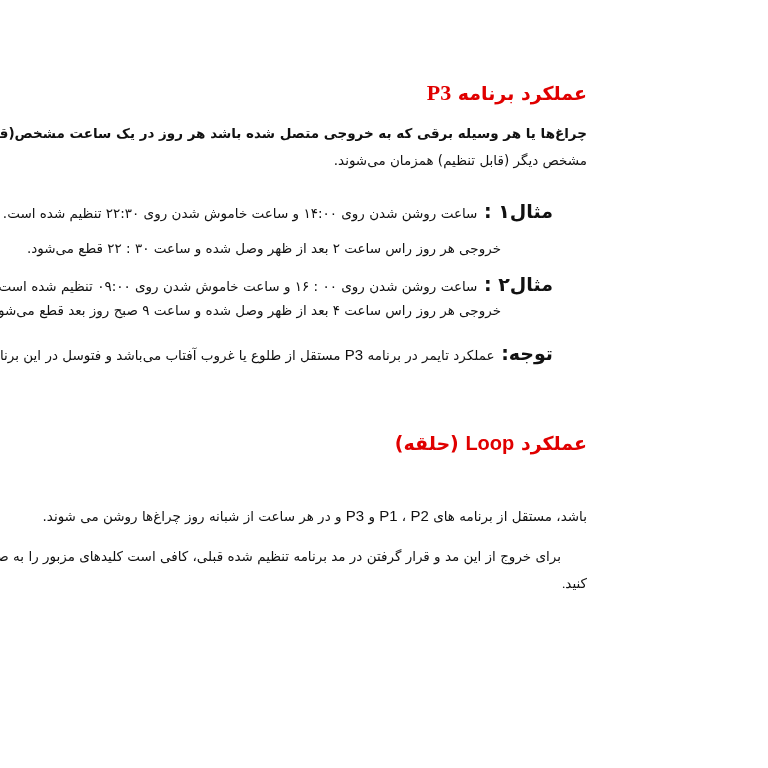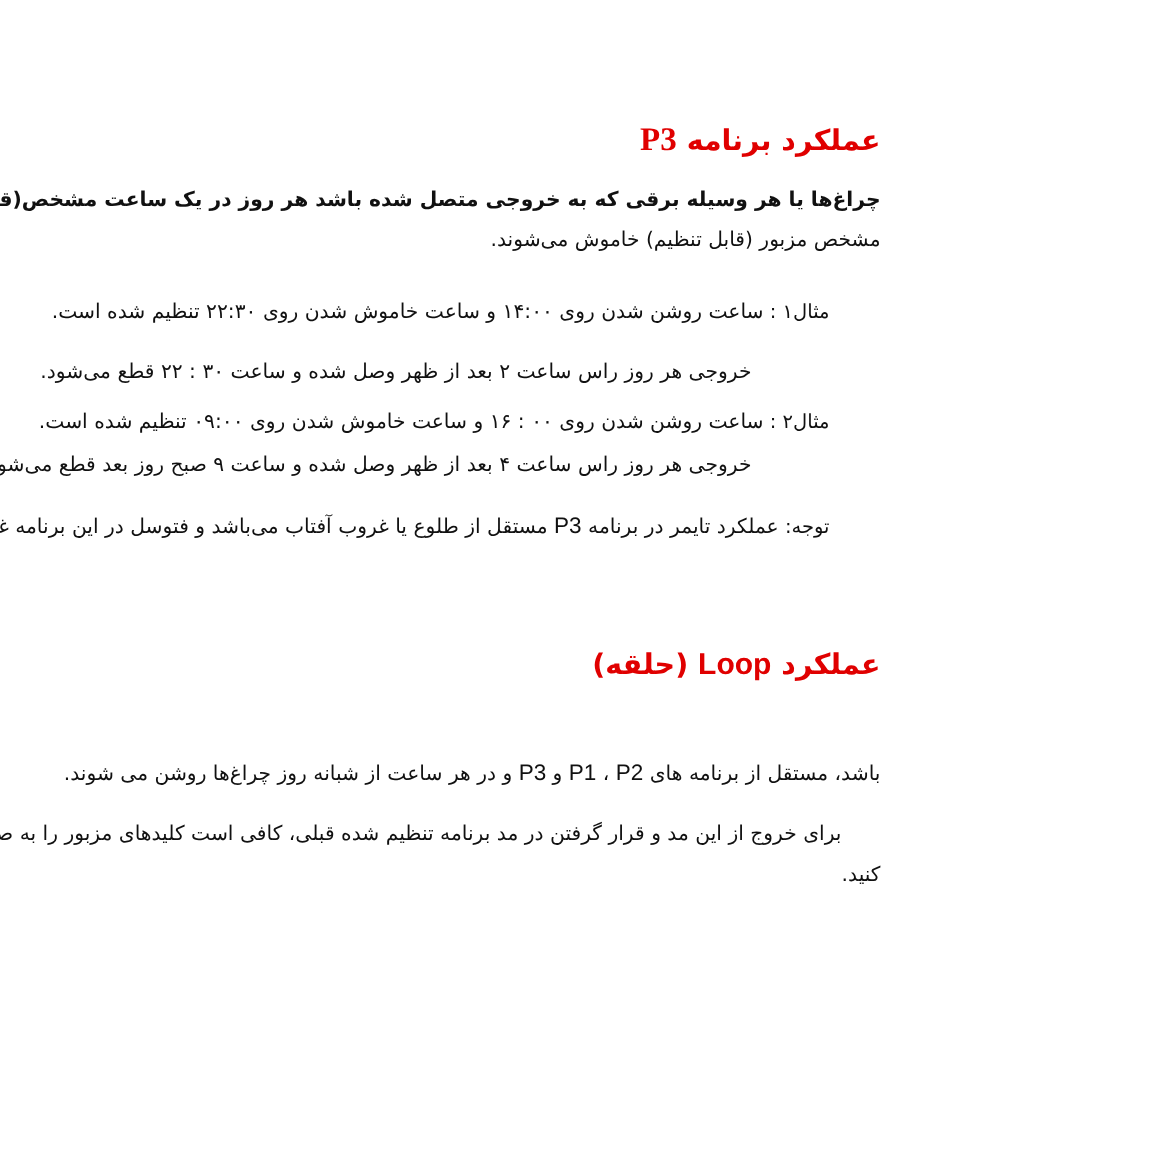--- a/index.html
+++ b/index.html
@@ -9,21 +9,21 @@
     color:#111;
   }
   .page { position:absolute; left:0; top:0; width:611px; height:768px; direction:rtl; }
   .heading {
     position:absolute; right:24px; color:#e00000; font-weight:bold;
     font-size:19px; font-family:"DejaVu Sans", sans-serif; white-space:nowrap;
   }
   .heading .latin { font-family:"Liberation Serif", serif; font-size:22px; }
   .heading .latin2 { font-family:"Liberation Sans", sans-serif; font-size:20px; }
   .line { position:absolute; right:36px; font-size:13.5px; white-space:nowrap; text-align:right; }
-  .b { font-weight:normal; font-size:13px; }
+  .b { font-weight:bold; font-size:19px; }
   .latin-inline { font-family:"Liberation Sans", sans-serif; font-size:15px; }
   .key-icon {
     display:inline-block; width:17px; height:17px; border-radius:50%; background:#111;
     vertical-align:-3px; position:relative; margin:0 6px;
   }
   .key-icon.tri::after {
     content:""; position:absolute; left:4.5px; top:4px;
     border-left:4px solid transparent; border-right:4px solid transparent;
     border-bottom:7px solid #fff;
   }
@@ -35,21 +35,21 @@
 </head>
 <body>
 
 <div class="page">
 
   <div class="heading" style="top:80px;">
     <span>عملکرد برنامه </span><span class="latin">P3</span>
   </div>
 
   <div class="line" style="top:125px; right:24px;font-weight:bold;">چراغ‌ها یا هر وسیله برقی که به خروجی متصل شده باشد هر روز در یک ساعت مشخص(قابل تنظیم) روشن شده و در یک ساعت</div>
-  <div class="line" style="top:152px; right:24px;">مشخص مزبور (قابل تنظیم) خاموش می‌شوند.</div>
+  <div class="line" style="top:152px; right:24px;">مشخص دیگر (قابل تنظیم) همزمان می‌شوند.</div>
 
   <div class="line" style="top:200px; right:58px;">
     <span class="b">مثال۱ : </span><span>ساعت روشن شدن روی ۱۴:۰۰ و ساعت خاموش شدن روی ۲۲:۳۰ تنظیم شده است.</span>
   </div>
   <div class="line" style="top:240px; right:110px;">خروجی هر روز راس ساعت ۲ بعد از ظهر وصل شده و ساعت ۳۰ : ۲۲ قطع می‌شود.</div>
 
   <div class="line" style="top:273px; right:58px;">
     <span class="b">مثال۲ : </span><span>ساعت روشن شدن روی ۰۰ : ۱۶ و ساعت خاموش شدن روی ۰۹:۰۰ تنظیم شده است.</span>
   </div>
   <div class="line" style="top:302px; right:110px;">خروجی هر روز راس ساعت ۴ بعد از ظهر وصل شده و ساعت ۹ صبح روز بعد قطع می‌شود.</div>
@@ -60,15 +60,15 @@
 
   <div class="heading" style="top:432px;">
     <span>عملکرد </span><span class="latin2">Loop</span><span> (حلقه)</span>
   </div>
 
   <div class="line" style="top:507px; right:24px;">
     <span>باشد، مستقل از برنامه های </span><span class="latin-inline">P1</span><span> ، </span><span class="latin-inline">P2</span><span> و </span><span class="latin-inline">P3</span><span> و در هر ساعت از شبانه روز چراغ‌ها روشن می شوند.</span>
   </div>
 
   <div class="line" style="top:548px; right:50px;">برای خروج از این مد و قرار گرفتن در مد برنامه تنظیم شده قبلی، کافی است کلیدهای مزبور را به صورت همزمان فشار داده و رها</div>
-  <div class="line" style="top:575px; right:24px;">کنید.</div>
+  <div class="line" style="top:575px; right:24px;font-family:Liberation Serif, serif;">کنید.</div>
 
 </div>
 
 </body></html>

